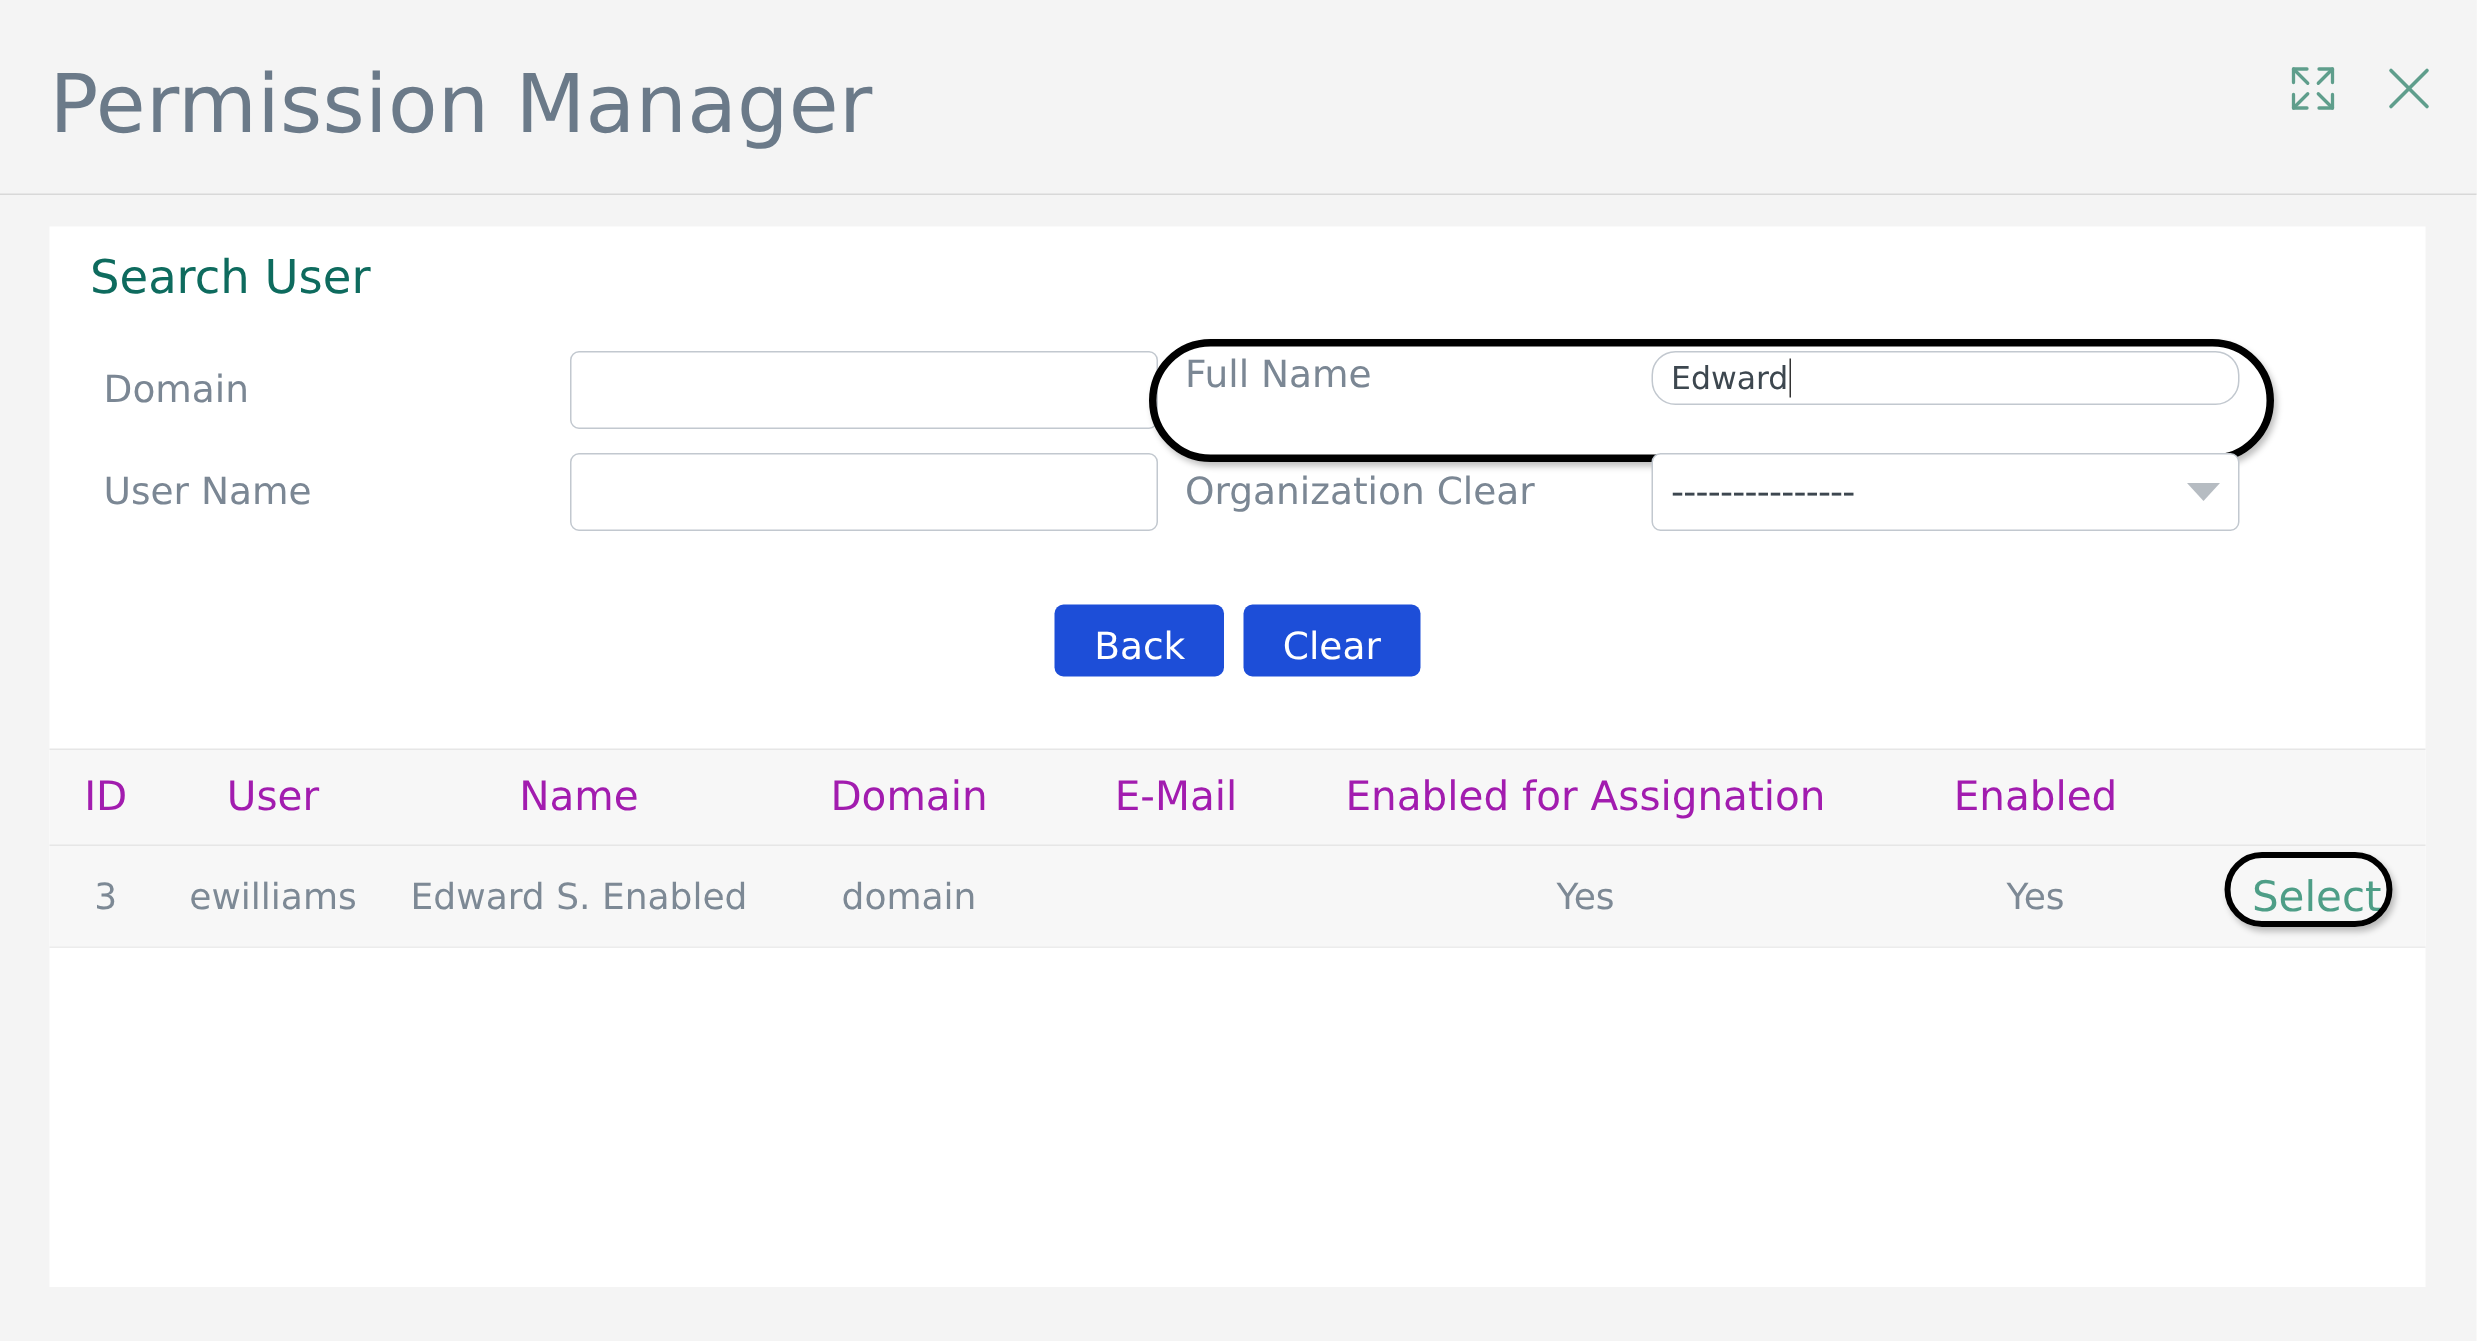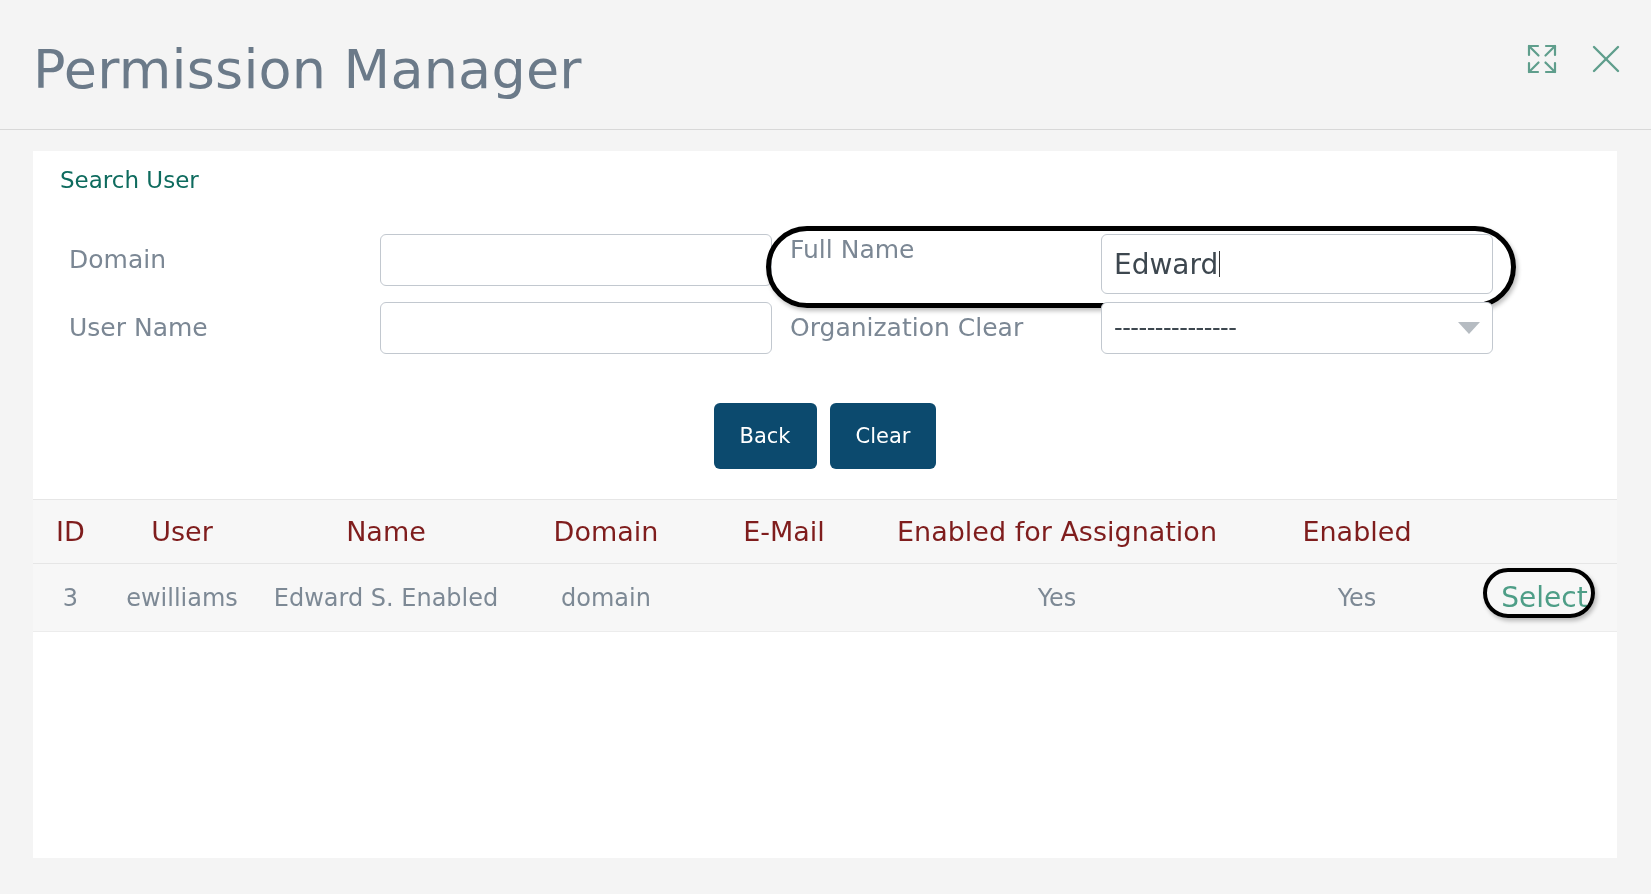--- a/index.html
+++ b/index.html
@@ -59,21 +59,21 @@
     left: 33px;
     top: 151px;
     width: 1584px;
     height: 707px;
     background: #ffffff;
   }
   .card-title {
     position: absolute;
     left: 27px;
     top: 16px;
-    font-size: 23px;
+    font-size: 31px;
     color: #0e6b5e;
     font-weight: 400;
     white-space: nowrap;
   }
 
   
   .form-area {
     position: absolute;
     left: 0;
     top: 80px;
@@ -162,28 +162,28 @@
   .button-row {
     position: absolute;
     left: 0;
     top: 252px;
     width: 100%;
     display: flex;
     justify-content: center;
     gap: 13px;
   }
   .btn {
-    background: #0c4a6e;
+    background: #1d4ed8;
     color: #ffffff;
     border: none;
     border-radius: 6px;
-    font-size: 21px;
+    font-size: 25px;
     font-family: "DejaVu Sans", "Liberation Sans", sans-serif;
     padding: 0 26px;
-    height: 66px;
+    height: 48px;
     line-height: 56px;
     cursor: pointer;
     white-space: nowrap;
   }
   .btn-wrap { position: relative; display: inline-block; }
   .ring-search {
     position: absolute;
     left: -12px;
     top: -11px;
     width: 148px;
@@ -207,21 +207,21 @@
     table-layout: fixed;
   }
   thead tr {
     background: #f7f7f7;
     border-top: 1px solid #e6e6e6;
     border-bottom: 1px solid #e6e6e6;
   }
   th {
     font-size: 27px;
     font-weight: 400;
-    color: #7f1d1d;
+    color: #a21caf;
     padding: 16px 0;
     text-align: center;
     white-space: nowrap;
   }
   tbody tr {
     background: #f7f7f7;
     border-bottom: 1px solid #ececec;
   }
   td {
     font-size: 24px;
@@ -261,25 +261,25 @@
   .caret-cursor {
     display: inline-block;
     width: 1px;
     height: 26px;
     background: #333;
     vertical-align: -5px;
     margin-left: 1px;
   }
   .input-display {
     position: absolute;
-    height: 60px;
+    height: 36px;
     border: 1px solid #c2c8cf;
-    border-radius: 6px;
+    border-radius: 16px;
     background: #fff;
-    font-size: 28px;
+    font-size: 21px;
     color: #3d474f;
     padding: 0 12px;
     display: flex;
     align-items: center;
   }
 </style>
 </head>
 <body>
 
 <div class="window-header">

